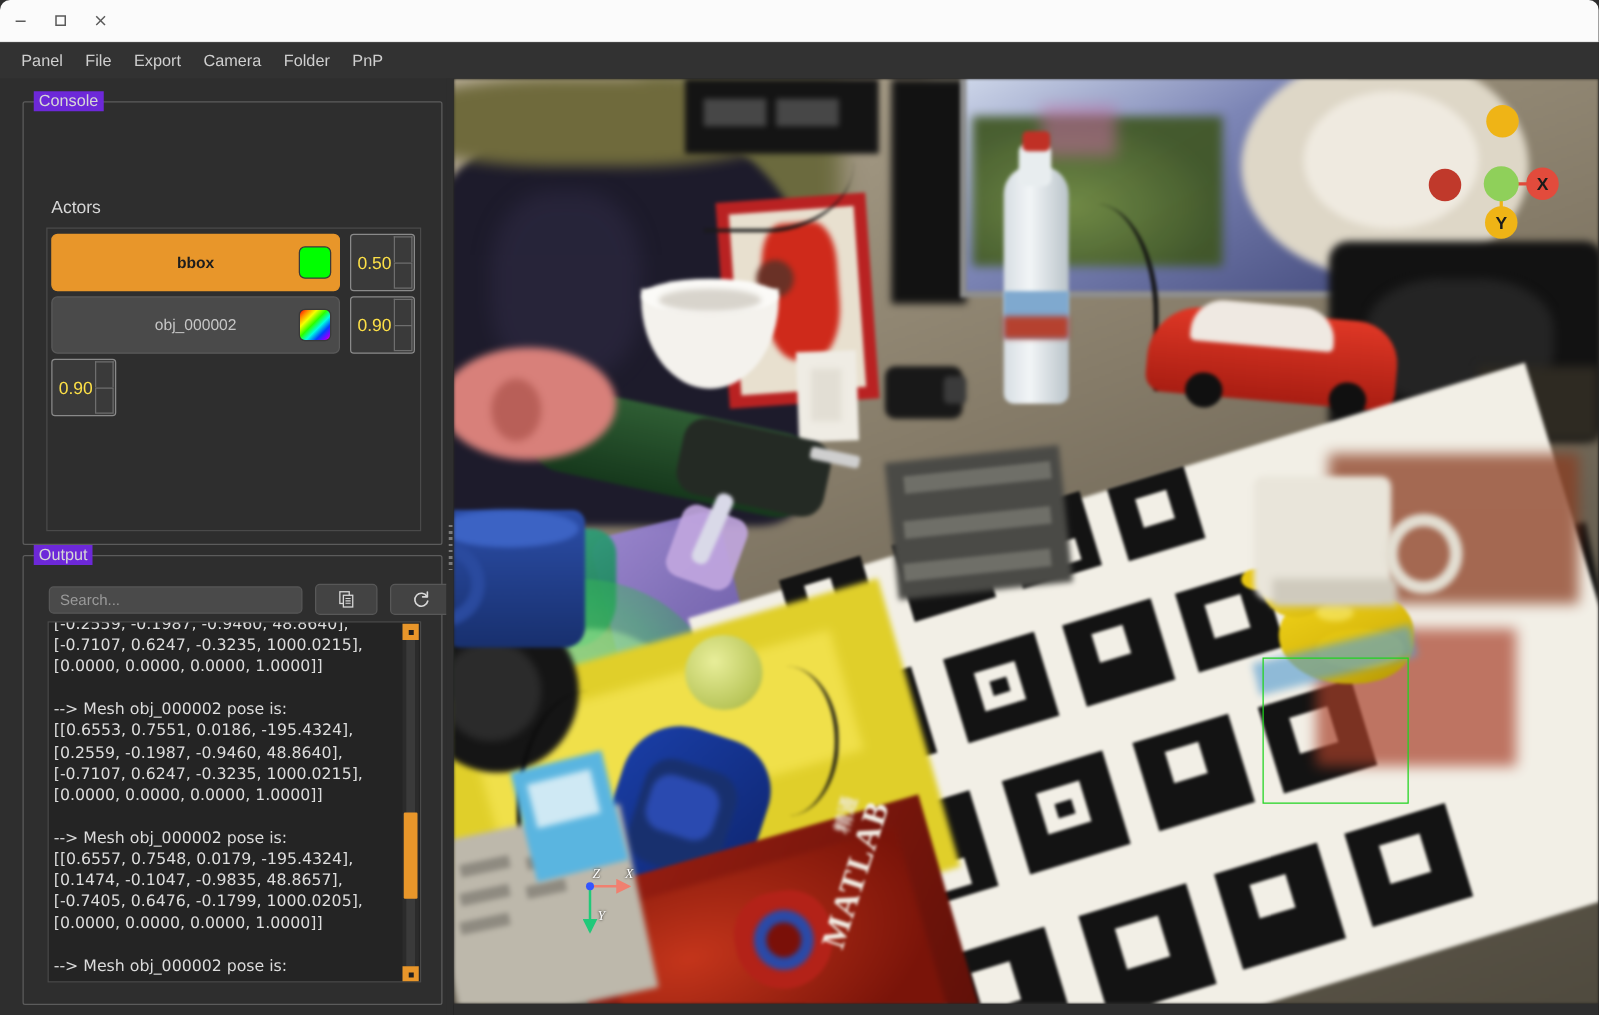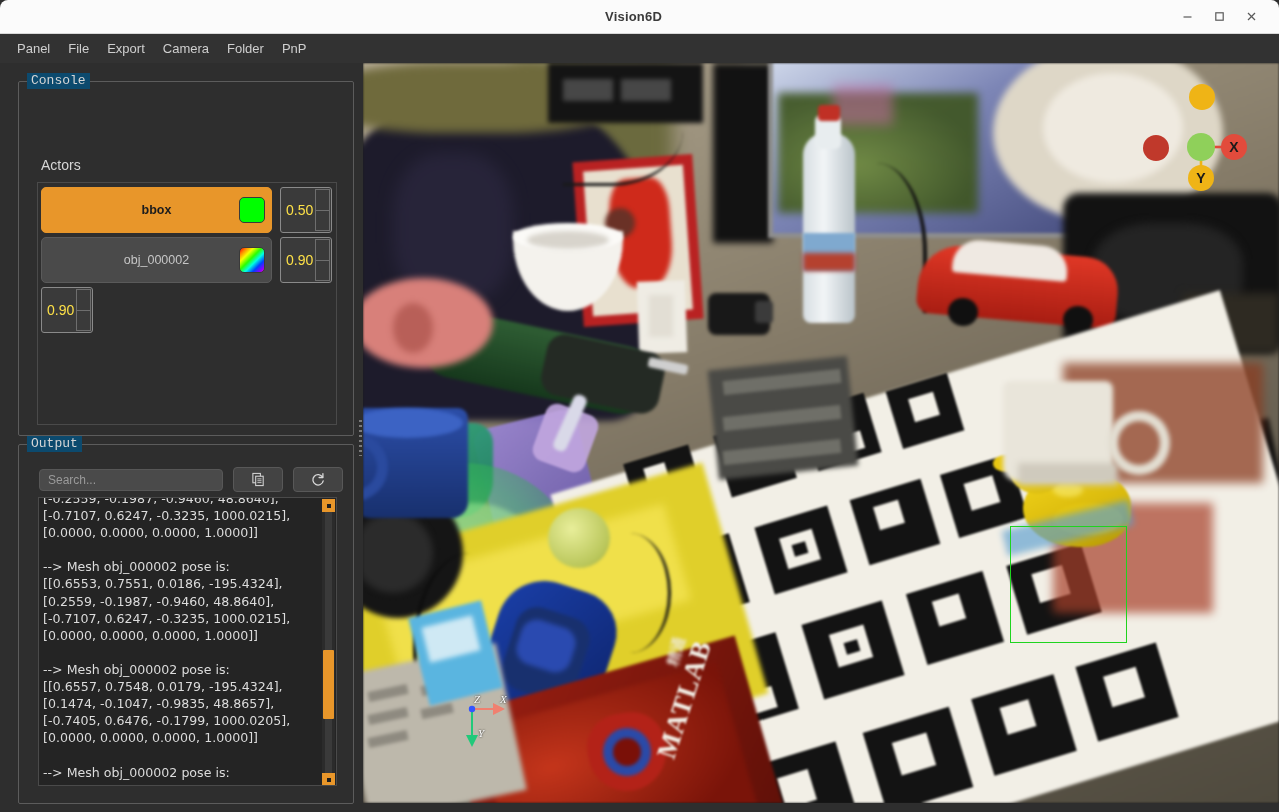--- a/index.html
+++ b/index.html
@@ -69,26 +69,25 @@
 
   .groupbox {
     position: absolute;
     border: 1px solid #5c5c5c;
     border-radius: 2px;
     box-sizing: border-box;
   }
   .groupbox > .gb-title {
     position: absolute;
     top: -9px; left: 8px;
-    background: #0c4a6e;
+    background: #6d28d9;
     padding: 0 4px;
     color: #d6d6d6;
     font-size: 13px;
     line-height: 16px;
-    font-family: Liberation Mono, monospace;
   }
 
   #console-group { left: 18px; top: 18px; width: 336px; height: 355px; }
   #output-group  { left: 18px; top: 381px; width: 336px; height: 360px; }
 
   
   .dd-row {
     position: absolute; left: 22px; top: 44px;
     display: flex; gap: 9px;
   }
@@ -191,21 +190,21 @@
     box-sizing: border-box;
   }
   .spin-up { border-bottom: none; }
 
   
   .out-toolbar {
     position: absolute; left: 20px; top: 22px;
     display: flex; align-items: center; gap: 10px;
   }
   .search-input {
-    width: 184px; height: 22px;
+    width: 203px; height: 22px;
     background: #4a4a4a;
     border: 1px solid #575757;
     border-radius: 4px;
     color: #d2d2d2;
     font-size: 12px;
     padding: 0 8px;
     outline: none;
     box-sizing: border-box;
     font-family: "Liberation Sans", sans-serif;
   }
@@ -328,21 +327,20 @@
     width: 916px; height: 9px;
     background: #2e2e2e;
   }
 </style>
 </head>
 <body>
 
 <div id="app">
 
   <div class="titlebar">
-    <div class="titlebar-title">Vision6D</div>
     <div class="win-btns">
       <div class="win-btn">
         <svg width="13" height="13" viewBox="0 0 13 13">
             <line x1="2.5" y1="7" x2="10.5" y2="7" stroke="#5a5a5a" stroke-width="1.2"></line>
           </svg>
       </div>
       <div class="win-btn">
         <svg width="13" height="13" viewBox="0 0 13 13">
             <rect x="2.8" y="2.8" width="7.4" height="7.4" fill="none" stroke="#5a5a5a" stroke-width="1.2"></rect>
           </svg>

